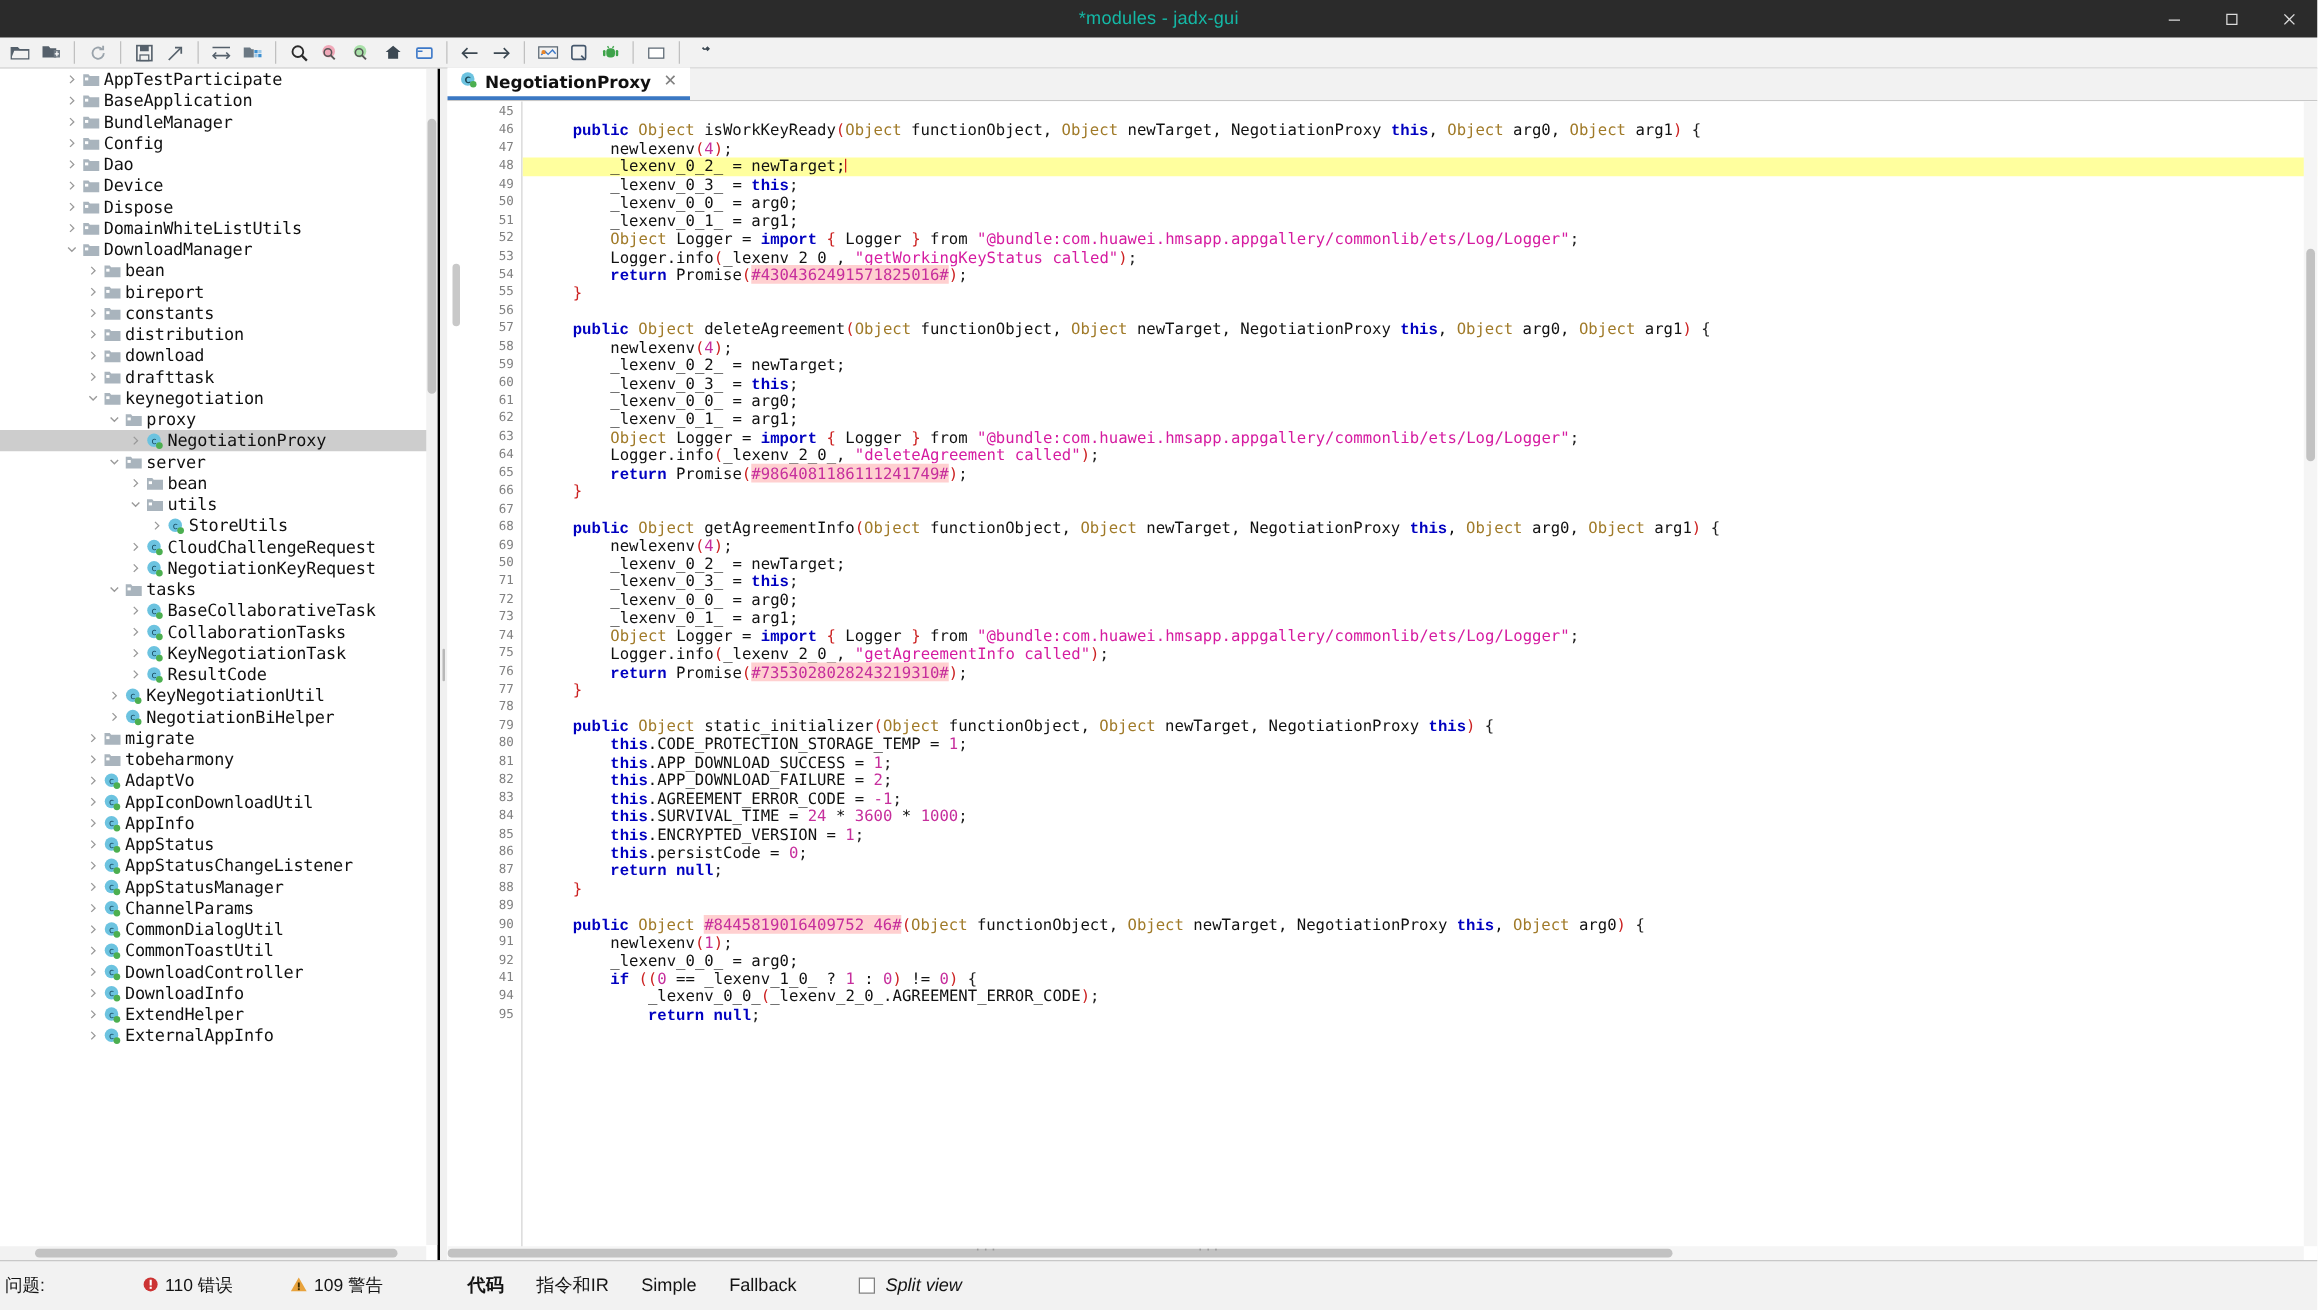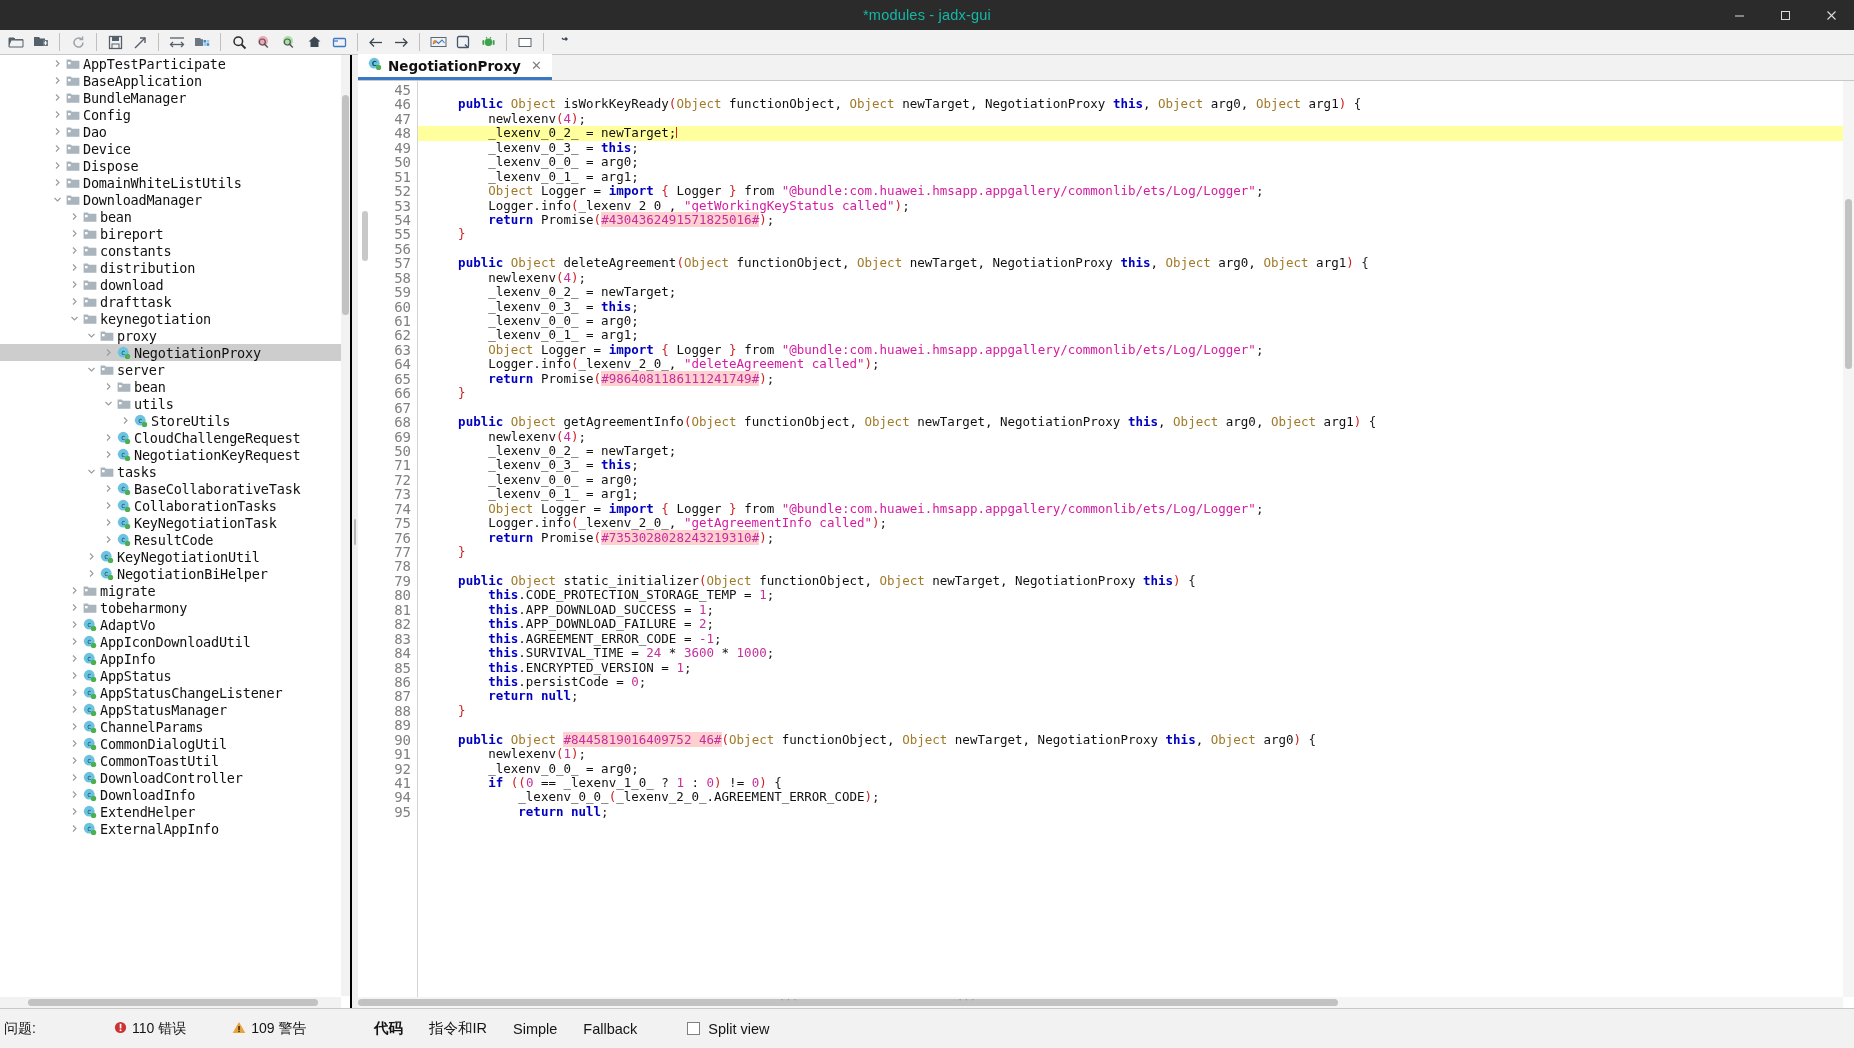--- a/index.html
+++ b/index.html
@@ -162,38 +162,38 @@
     background: #ffffff;
   }
   .leftstrip { width: 13px; flex: 0 0 13px; background: #ffffff; position: relative; }
   .leftthumb { position:absolute; left:4px; width:6px; background:#c8c8c8; border-radius:3px; }
   .gutter {
     width: 47px; flex: 0 0 47px;
     background: #ffffff;
     color: #808080;
     text-align: right;
     font-family: "DejaVu Sans Mono", monospace;
-    font-size: 14px;
+    font-size: 10px;
     padding-top: 2px;
     border-right: 1px solid #d4d4d4;
   }
   .gutter .ln { height: 14.45px; line-height: 14.45px; padding-right: 6px; }
   .code {
     flex: 1 1 auto; min-width: 0;
     font-family: "DejaVu Sans Mono", monospace;
     font-size: 12.5px;
     padding-top: 2px;
     white-space: pre;
     overflow: hidden;
     position: relative;
   }
   .code .cl { height: 14.45px; line-height: 14.45px; padding-left: 10px; }
   .code .cl.hl { background: #ffff9e; }
 
-  .kw  { color: #0000c0; font-weight: bold; }
+  .kw  { color: #0000c0; font-weight: bold; font-family: Liberation Mono, monospace; }
   .typ { color: #a07a28; }
   .str { color: #d51ba0; }
   .num { color: #c62e9c; }
   .pun { color: #222222; }
   .id  { color: #111111; }
   .br  { color: #cc2222; }
   .hash{ background: #ffd0d0; color: #c62e9c; }
   .caret {
     display: inline-block; width: 1px; height: 11px;
     background: #d02020; vertical-align: -1px;
@@ -226,21 +226,21 @@
   .errbox, .warnbox { display: flex; align-items: center; gap: 5px; }
   .errbox { margin-right: 46px; }
   .viewtabs {
     flex: 1 1 auto;
     display: flex; align-items: center;
     gap: 26px;
     padding-left: 22px;
     font-size: 14.5px; color: #141414;
   }
   .vt.active { font-weight: bold; }
-  .splitview { display: flex; align-items: center; gap: 8px; margin-left: 24px; }
+  .splitview { display: flex; align-items: center; gap: 8px; margin-left: 24px; font-style: italic; }
   .cb {
     width: 13px; height: 13px; border: 1px solid #808080;
     background: #ffffff; display: inline-block;
   }
   .dots {
     position: absolute; bottom: 42px; font-size: 13px; color: #9a9a9a; letter-spacing: 2px;
   }
 </style>
 </head>
 <body>

